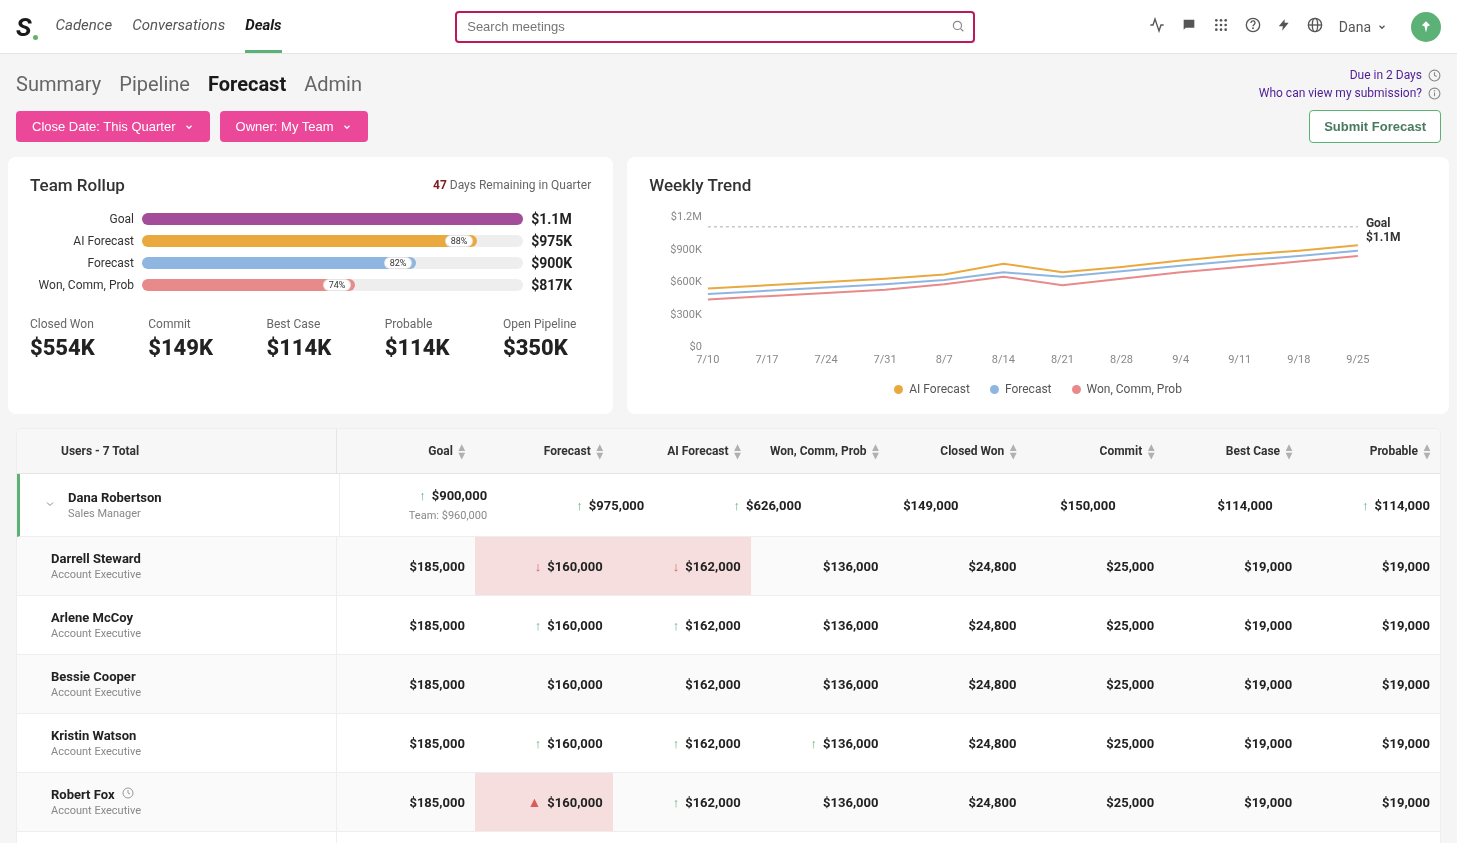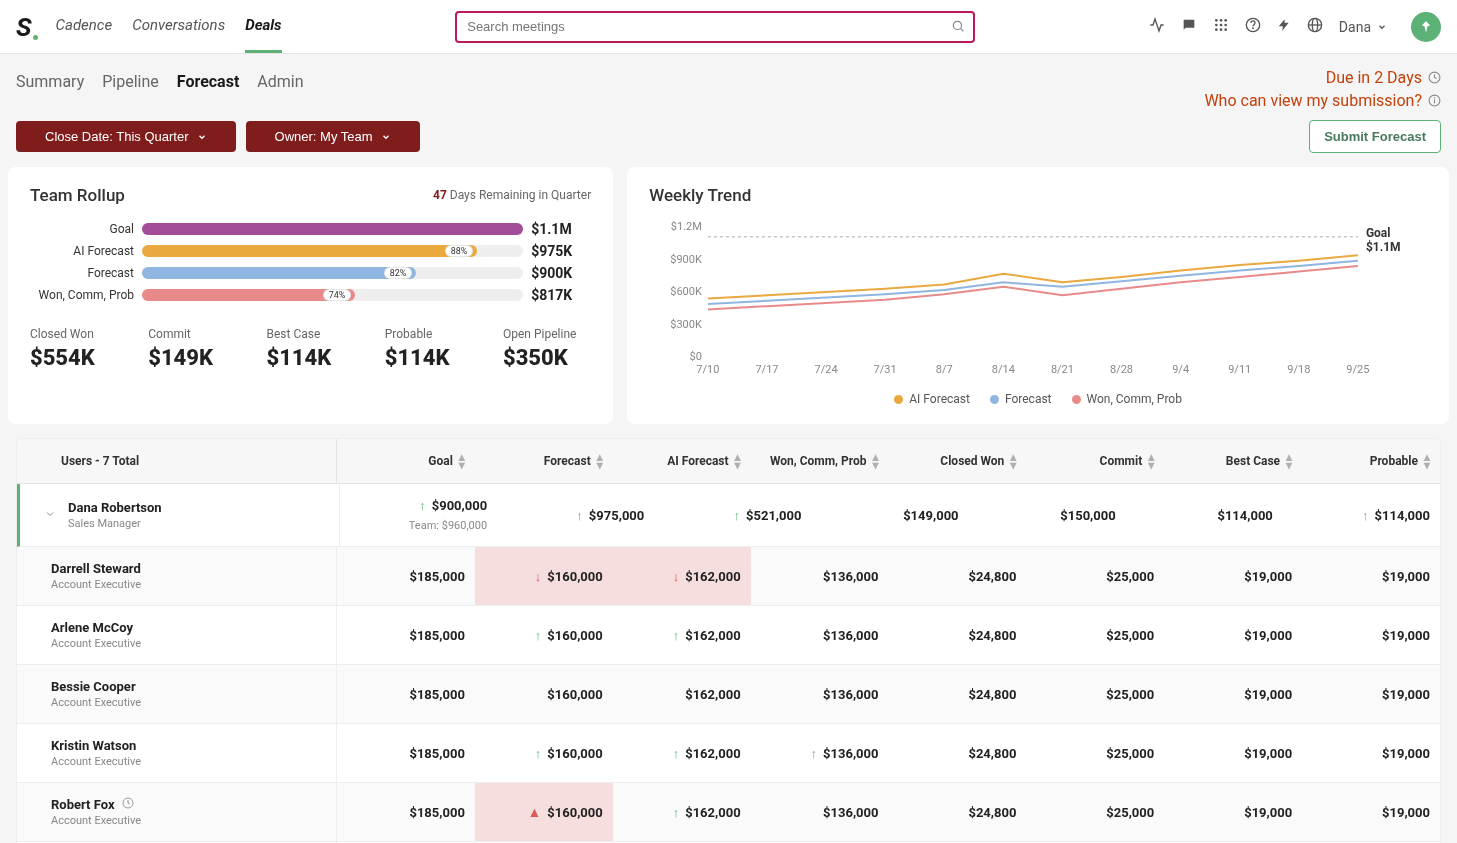--- a/index.html
+++ b/index.html
@@ -18,30 +18,30 @@
 .search-box .sicon { position: absolute; right: 10px; top: 8px; color: #888; }
 .right-icons { display: flex; align-items: center; gap: 16px; color: #555; }
 .right-icons .ic { cursor: pointer; }
 .user-area { display: flex; align-items: center; gap: 6px; font-size: 14px; cursor: pointer; }
 .avatar-circle { width: 30px; height: 30px; border-radius: 50%; background: #5bb176; color: #fff; display: flex; align-items: center; justify-content: center; margin-left: 8px;}
 .avatar-circle svg { width: 14px; height: 14px; fill: #fff; }
 
 
 .subnav-row { display: flex; align-items: flex-start; justify-content: space-between; padding: 14px 16px 6px; background: #f5f5f5; }
 .subnav { display: flex; gap: 18px; }
-.subnav-item { font-size: 16px; color: #666; cursor: pointer; padding: 4px 0; }
+.subnav-item { font-size: 20px; color: #666; cursor: pointer; padding: 4px 0; }
 .subnav-item.active { color: #1a1a1a; font-weight: 700; }
-.subnav-meta { font-size: 16px; color: #c2410c; }
+.subnav-meta { font-size: 12px; color: #4c1d95; }
 .subnav-meta .due { display: flex; align-items: center; justify-content: flex-end; gap: 6px; margin-bottom: 4px; }
 .subnav-meta .who { display: flex; align-items: center; justify-content: flex-end; gap: 6px; }
 
 
 .filters-row { display: flex; align-items: center; justify-content: space-between; padding: 4px 16px 14px; }
 .filters { display: flex; gap: 10px; }
-.pill-btn { background: #7f1d1d; color: #fff; border: none; border-radius: 4px; padding: 8px 29px; font-size: 13px; display: flex; align-items: center; gap: 8px; cursor: pointer; }
+.pill-btn { background: #ec4899; color: #fff; border: none; border-radius: 4px; padding: 8px 16px; font-size: 13px; display: flex; align-items: center; gap: 8px; cursor: pointer; }
 .submit-btn { background: #fff; border: 1px solid #5bb176; color: #4a7a5e; border-radius: 4px; padding: 8px 14px; font-size: 13px; cursor: pointer; font-weight: 600; }
 
 
 .cards { display: flex; gap: 14px; padding: 0 8px; }
 .card { background: #fff; border-radius: 8px; padding: 18px 22px; flex: 1; }
 .card-title { font-size: 17px; color: #333; font-weight: 500; display: flex; justify-content: space-between; align-items: center; margin-bottom: 16px; }
 .card-title .meta { font-size: 12px; color: #666; font-weight: 400;}
 .card-title .meta b { color: #7f1d1d; }
 
 
@@ -409,21 +409,21 @@
         </div>
         <div class="td num col-num ">
           <span class="main-val">
             <span class="arrow-up">↑</span>
             <span>$975,000</span>
           </span>
         </div>
         <div class="td num col-num ">
           <span class="main-val">
             <span class="arrow-up">↑</span>
-            <span>$521,000</span>
+            <span>$626,000</span>
           </span>
         </div>
         <div class="td num col-num ">
           <span class="main-val">
             <span>$149,000</span>
           </span>
         </div>
         <div class="td num col-num ">
           <span class="main-val">
             <span>$150,000</span>

